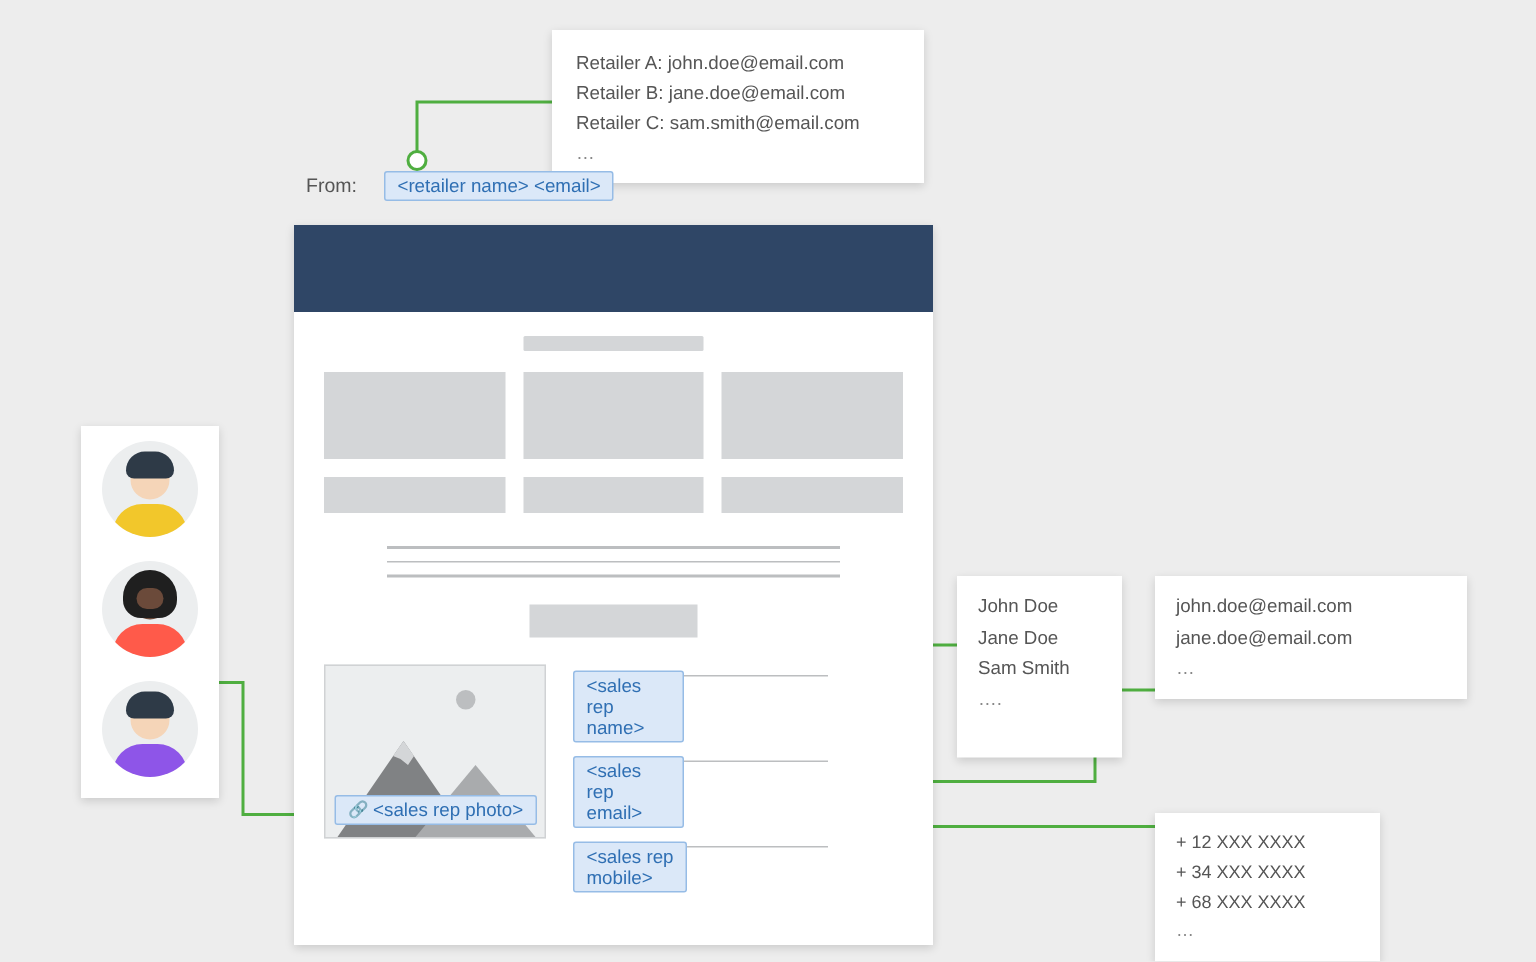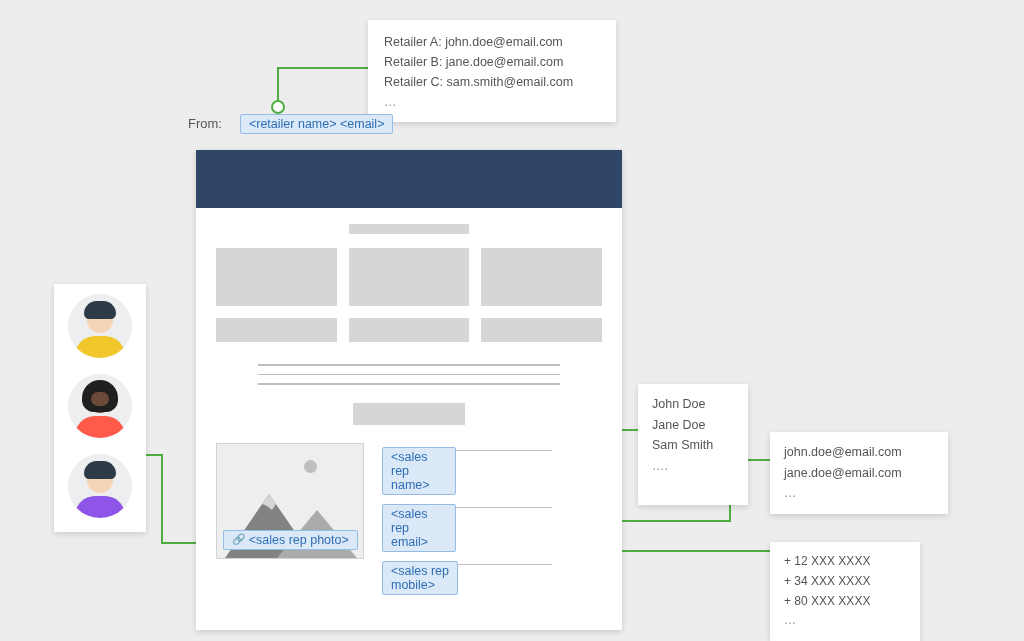--- a/index.html
+++ b/index.html
@@ -24,21 +24,21 @@
   .card {
     position: absolute;
     background: #fff;
     box-shadow: 0 2px 6px rgba(0,0,0,0.15);
   }
 
   
   .retailer-list { left: 368px; top: 20px; width: 248px; padding: 12px 16px 10px; font-size: 12.5px; color:#555; line-height:1.6; }
 
   
-  .from-row { position:absolute; left:180px; top:112px; display:flex; align-items:center; gap:10px; }
+  .from-row { position:absolute; left:196px; top:112px; display:flex; align-items:center; gap:10px; }
   .from-label { font-size:13px; color:#555; padding:4px 8px; background:transparent; }
   .token {
     background:#dbe8f8;
     border:1px solid #96bce6;
     color:#2f6fb3;
     font-size:12.5px;
     padding:2px 8px;
     border-radius:2px;
     display:inline-flex;
     align-items:center;
@@ -86,21 +86,21 @@
 
   
   .avatars { left:54px; top:284px; width:92px; padding:10px 8px 14px; display:flex; flex-direction:column; gap:16px; align-items:center; }
   .avatar-circle { width:64px; height:64px; border-radius:50%; background:#eceeef; position:relative; overflow:hidden; }
   .avatar-head { position:absolute; border-radius:50%; }
   .avatar-body { position:absolute; bottom:-4px; left:50%; transform:translateX(-50%); border-radius:20px 20px 0 0; }
 
   
   .names-list { left:638px; top:384px; width:110px; padding:10px 14px 28px; font-size:12.5px; color:#555; line-height:1.65; }
   
-  .emails-list { left:770px; top:384px; width:178px; padding:10px 14px 10px; font-size:12.5px; color:#555; line-height:1.65;margin-top:48px; }
+  .emails-list { left:770px; top:384px; width:208px; padding:10px 14px 10px; font-size:12.5px; color:#555; line-height:1.65; }
   
   .phones-list { left:770px; top:542px; width:150px; padding:10px 14px 10px; font-size:12px; color:#555; line-height:1.65; }
 
   .ellipsis { color:#888; }
 
   
   .dot {
     position:absolute; width:14px; height:14px; border:2.5px solid #4fae40; border-radius:50%;
     background:#fff;
   }
@@ -231,15 +231,15 @@
 
 <div class="card emails-list">
   <div>john.doe@email.com</div>
   <div>jane.doe@email.com</div>
   <div class="ellipsis">…</div>
 </div>
 
 <div class="card phones-list">
   <div>+ 12 XXX XXXX</div>
   <div>+ 34 XXX XXXX</div>
-  <div>+ 80 XXX XXXX</div>
+  <div>+ 68 XXX XXXX</div>
   <div class="ellipsis">…</div>
 </div>
 
 </body></html>

